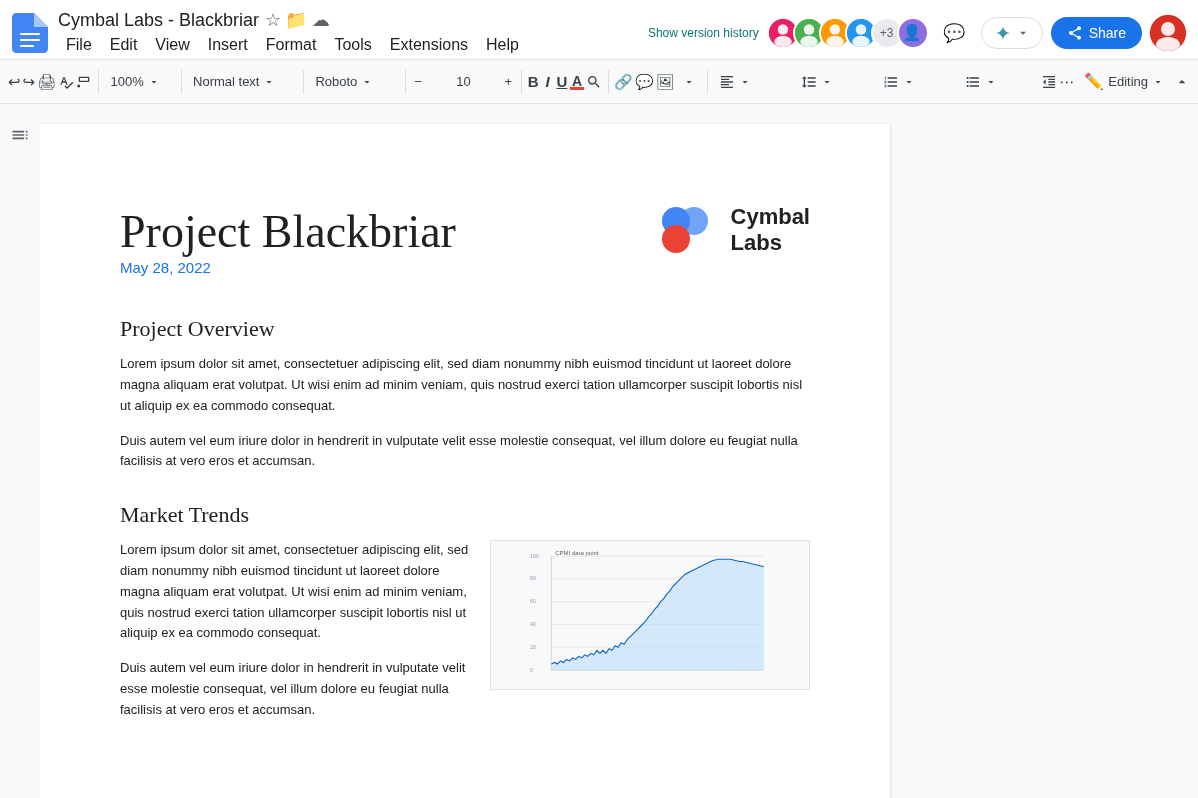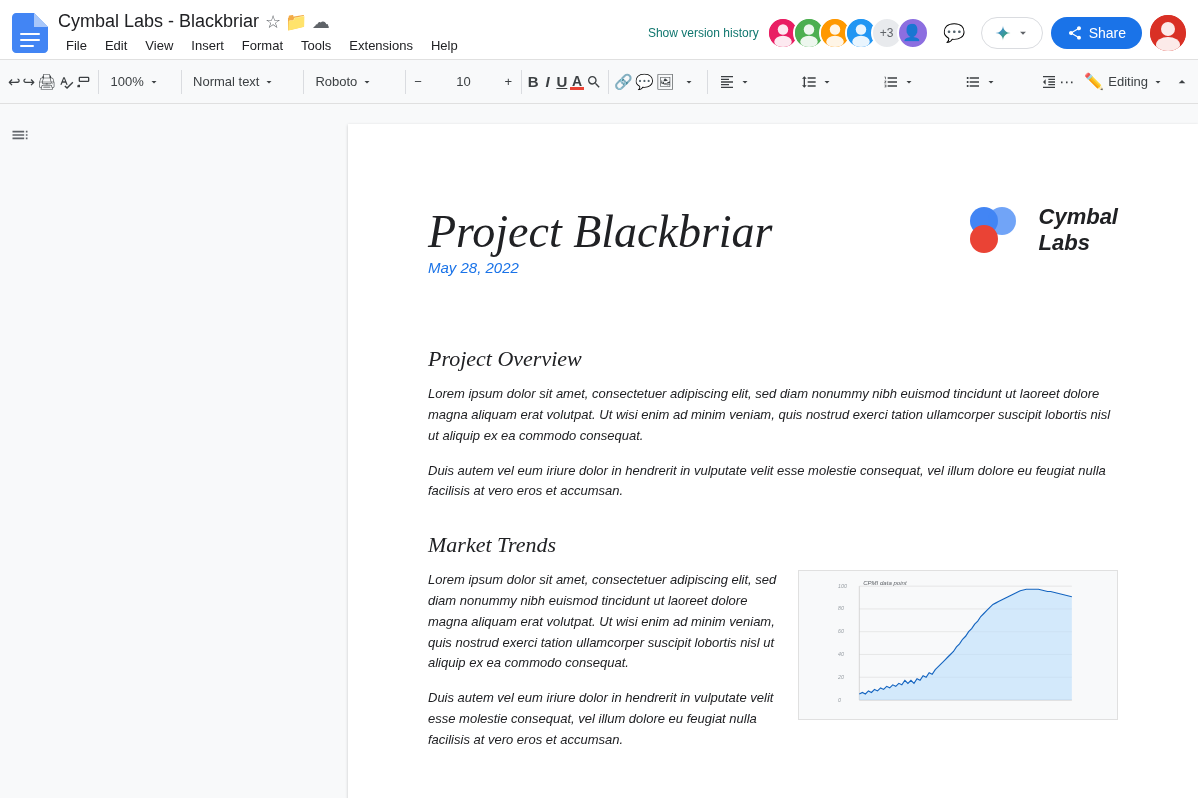--- a/index.html
+++ b/index.html
@@ -45,21 +45,21 @@
       font-size: 18px;
       color: #5f6368;
       cursor: pointer;
     }
     .menu-bar {
       display: flex;
       gap: 2px;
       margin-top: 3px;
     }
     .menu-item {
-      font-size: 13px;
+      font-size: 16px;
       color: #202124;
       padding: 2px 8px;
       border-radius: 4px;
       cursor: pointer;
     }
 
     .version-history {
       font-size: 12px;
       color: #0f766e;
       cursor: pointer;
@@ -288,24 +288,23 @@
       border-radius: 4px;
       display: flex;
       align-items: center;
       justify-content: center;
       font-size: 18px;
       color: #5f6368;
     }
     .doc-area {
       flex: 1;
       display: flex;
-      justify-content: flex-end;
+      justify-content: flex-start;
       padding: 20px 0;
       overflow-y: auto;
-      font-style: italic;
     }
     .doc-page {
       width: 850px;
       min-height: 1100px;
       background: #fff;
       box-shadow: 0 1px 3px rgba(0,0,0,0.2);
       padding: 80px 80px 80px 80px;
     }
 
     
@@ -320,21 +319,21 @@
       font-weight: 400;
       color: #202124;
       font-family: Georgia, serif;
       line-height: 1.2;
     }
     .cymbal-logo {
       display: flex;
       align-items: center;
       gap: 21px;
     }
-    .doc-date { color: #1a73e8; font-size: 15px; margin-bottom: 30px; }
+    .doc-date { color: #1a73e8; font-size: 15px; }
     .doc-section-title {
       font-size: 22px;
       font-weight: 400;
       color: #202124;
       margin-bottom: 12px;
       font-family: Georgia, serif;
     }
     .doc-body-text {
       font-size: 13px;
       color: #202124;

